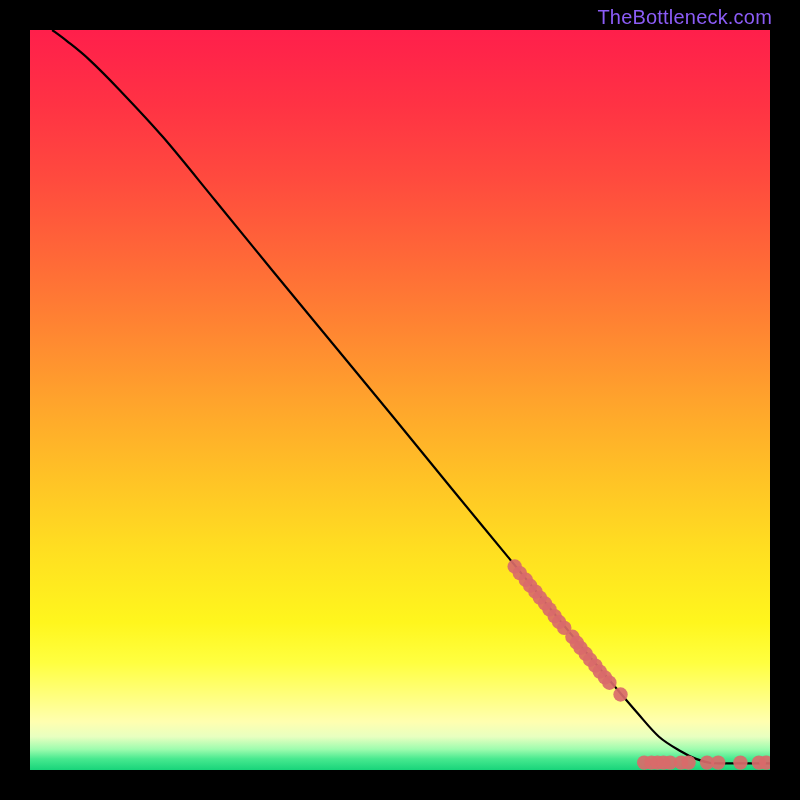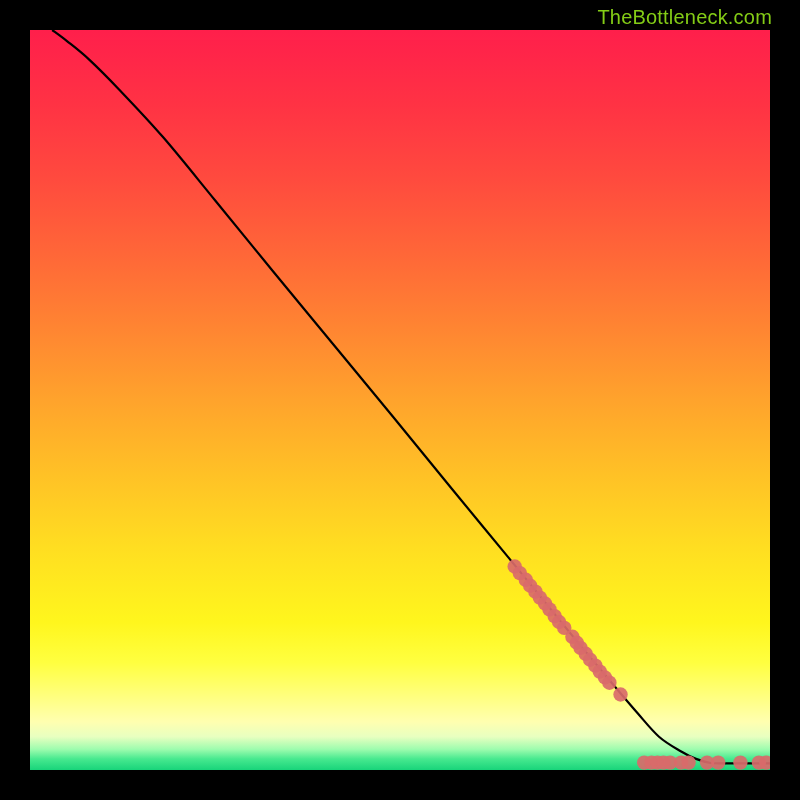--- a/index.html
+++ b/index.html
@@ -30,21 +30,21 @@
   .svg-overlay {
     position: absolute;
     left: 0; top: 0;
     width: 740px;
     height: 740px;
   }
   .watermark {
     position: absolute;
     top: 6px;
     right: 28px;
-    color: #84cc16;
+    color: #8b5cf6;
     font-size: 20px;
     letter-spacing: 0.2px;
     font-weight: 500;
     user-select: none;
   }
 </style>
 </head>
 <body>
 
 <div class="stage">

